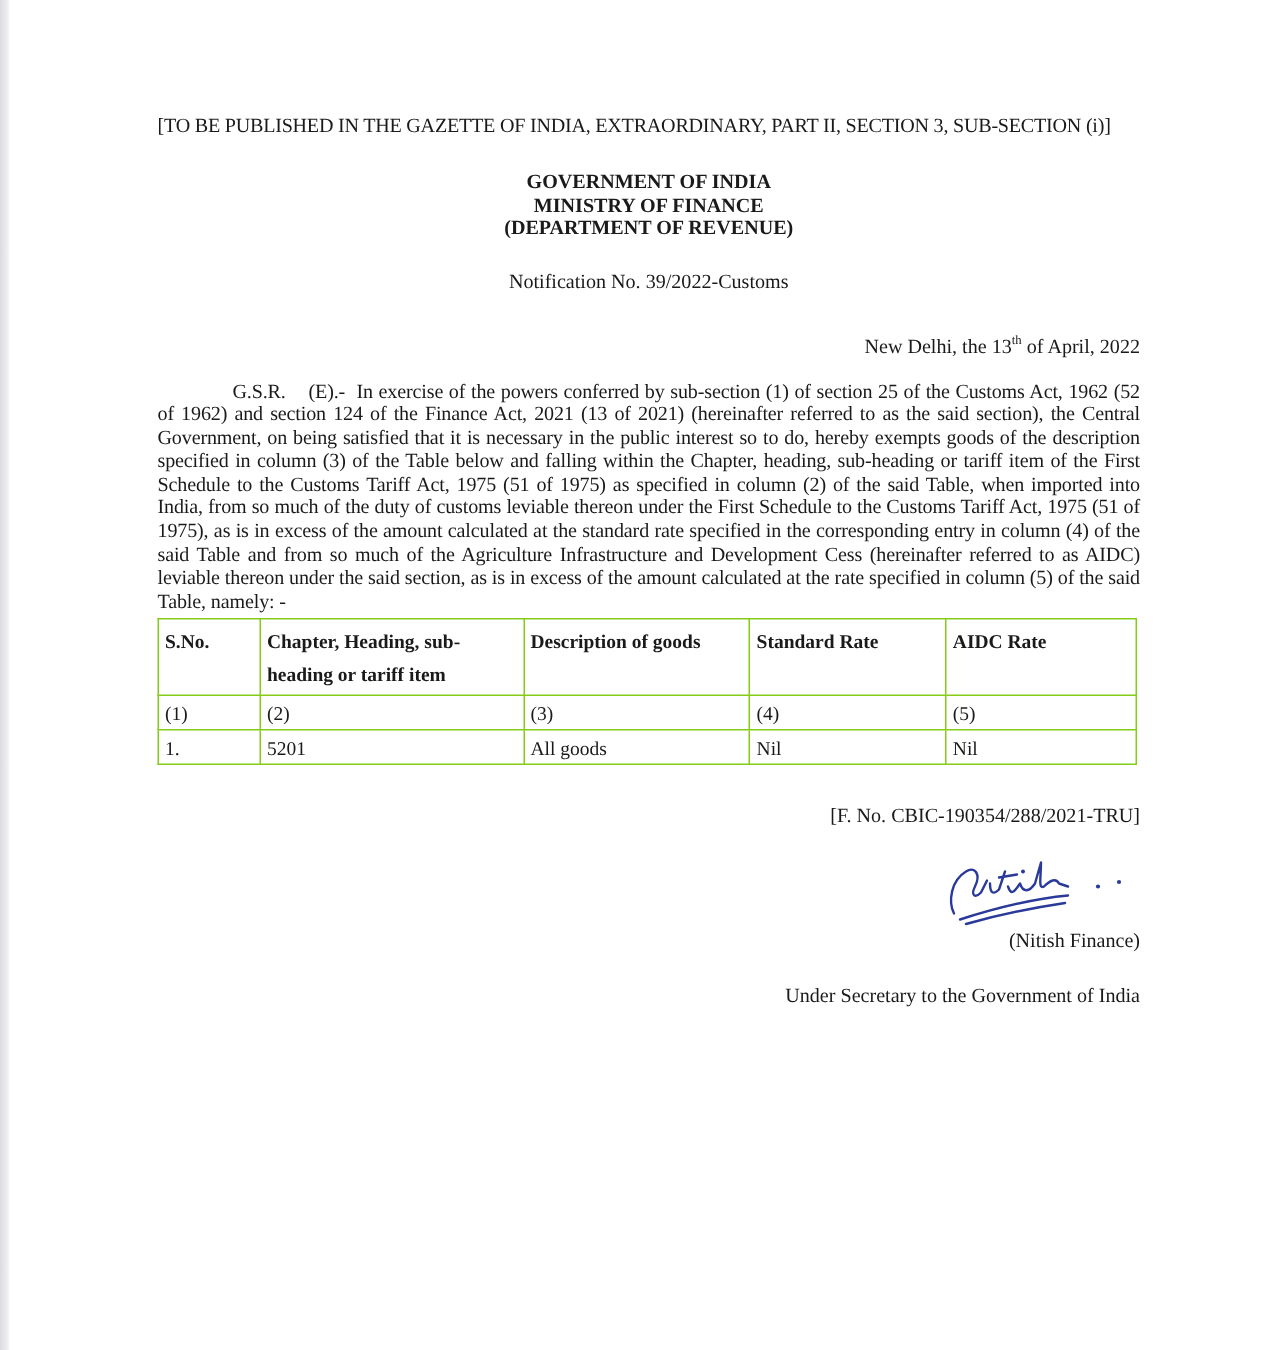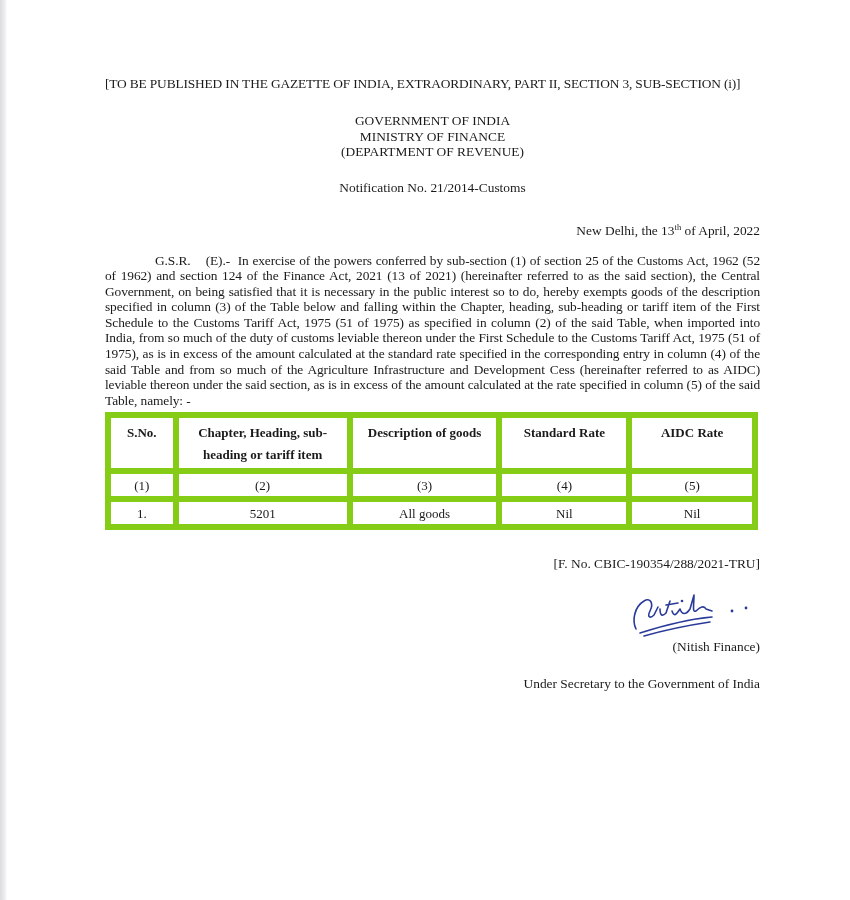--- a/index.html
+++ b/index.html
@@ -11,39 +11,39 @@
       position: relative;
     }
     .left-edge {
       position: absolute; left: 0; top: 0; width: 7px; height: 900px;
       background: linear-gradient(to right, #dcdce0, #eeeef0 70%, #ffffff);
     }
     .page { position: absolute; left: 105px; top: 76px; width: 655px; }
     .header-line { line-height: 16px; letter-spacing: -0.15px; }
     .center { text-align: center; }
     .right { text-align: right; }
-    .gov-block { margin-top: 21px; line-height: 15.5px; }
+    .gov-block { margin-top: 21px; line-height: 15.5px; font-weight: bold; }
     .notif-no { margin-top: 20px; line-height: 15px; }
     .date-line { margin-top: 28px; line-height: 15px; }
     .body-para {
       margin-top: 15px;
       text-align: justify;
       line-height: 15.6px;
       letter-spacing: -0.1px;
       font-family: Liberation Serif, serif;
     }
     .body-para .indent { display: inline-block; width: 50px; }
     .table-caption { text-align: center; line-height: 15px; margin-top: 0px; }
     table.goods {
       width: 653px; margin-top: 4px; border-collapse: collapse;
       font-size: 13px;
     }
     table.goods th, table.goods td {
-      border: 6px solid #84cc16;
-      text-align: center;
+      border: 1px solid #84cc16;
+      text-align: left;
       vertical-align: top;
       font-weight: normal;
     }
     table.goods th {
       font-weight: bold;
       padding: 4px 4px 2px 4px;
       line-height: 22px;
       height: 51px;
     }
     table.goods td { padding: 3px 4px 2px 4px; line-height: 17px; height: 22px; }
@@ -70,21 +70,21 @@
 <div class="page">
 
   <div class="header-line">[TO BE PUBLISHED IN THE GAZETTE OF INDIA, EXTRAORDINARY, PART II, SECTION 3, SUB-SECTION (i)]</div>
 
   <div class="gov-block center">
     <div>GOVERNMENT OF INDIA</div>
     <div>MINISTRY OF FINANCE</div>
     <div>(DEPARTMENT OF REVENUE)</div>
   </div>
 
-  <div class="notif-no center">Notification No. 21/2014-Customs</div>
+  <div class="notif-no center">Notification No. 39/2022-Customs</div>
 
   <div class="date-line right"><span>New Delhi, the 13</span><sup>th</sup><span> of April, 2022</span></div>
 
   <div class="body-para"><span class="indent"></span><span>G.S.R.</span>&nbsp;&nbsp;&nbsp;&nbsp;<span>(E).-</span>&nbsp;&nbsp;<span>In exercise of the powers conferred by sub-section (1) of section 25 of the Customs Act, 1962 (52 of 1962) and section 124 of the Finance Act, 2021 (13 of 2021) (hereinafter referred to as the said section), the Central Government, on being satisfied that it is necessary in the public interest so to do, hereby exempts goods of the description specified in column (3) of the Table below and falling within the Chapter, heading, sub-heading or tariff item of the First Schedule to the Customs Tariff Act, 1975 (51 of 1975) as specified in column (2) of the said Table, when imported into India, from so much of the duty of customs leviable thereon under the First Schedule to the Customs Tariff Act, 1975 (51 of 1975), as is in excess of the amount calculated at the standard rate specified in the corresponding entry in column (4) of the said Table and from so much of the Agriculture Infrastructure and Development Cess (hereinafter referred to as AIDC) leviable thereon under the said section, as is in excess of the amount calculated at the rate specified in column (5) of the said Table, namely: -</span></div>
 
 
   <table class="goods">
     <colgroup>
       <col style="width:68px">
       <col style="width:176px">

